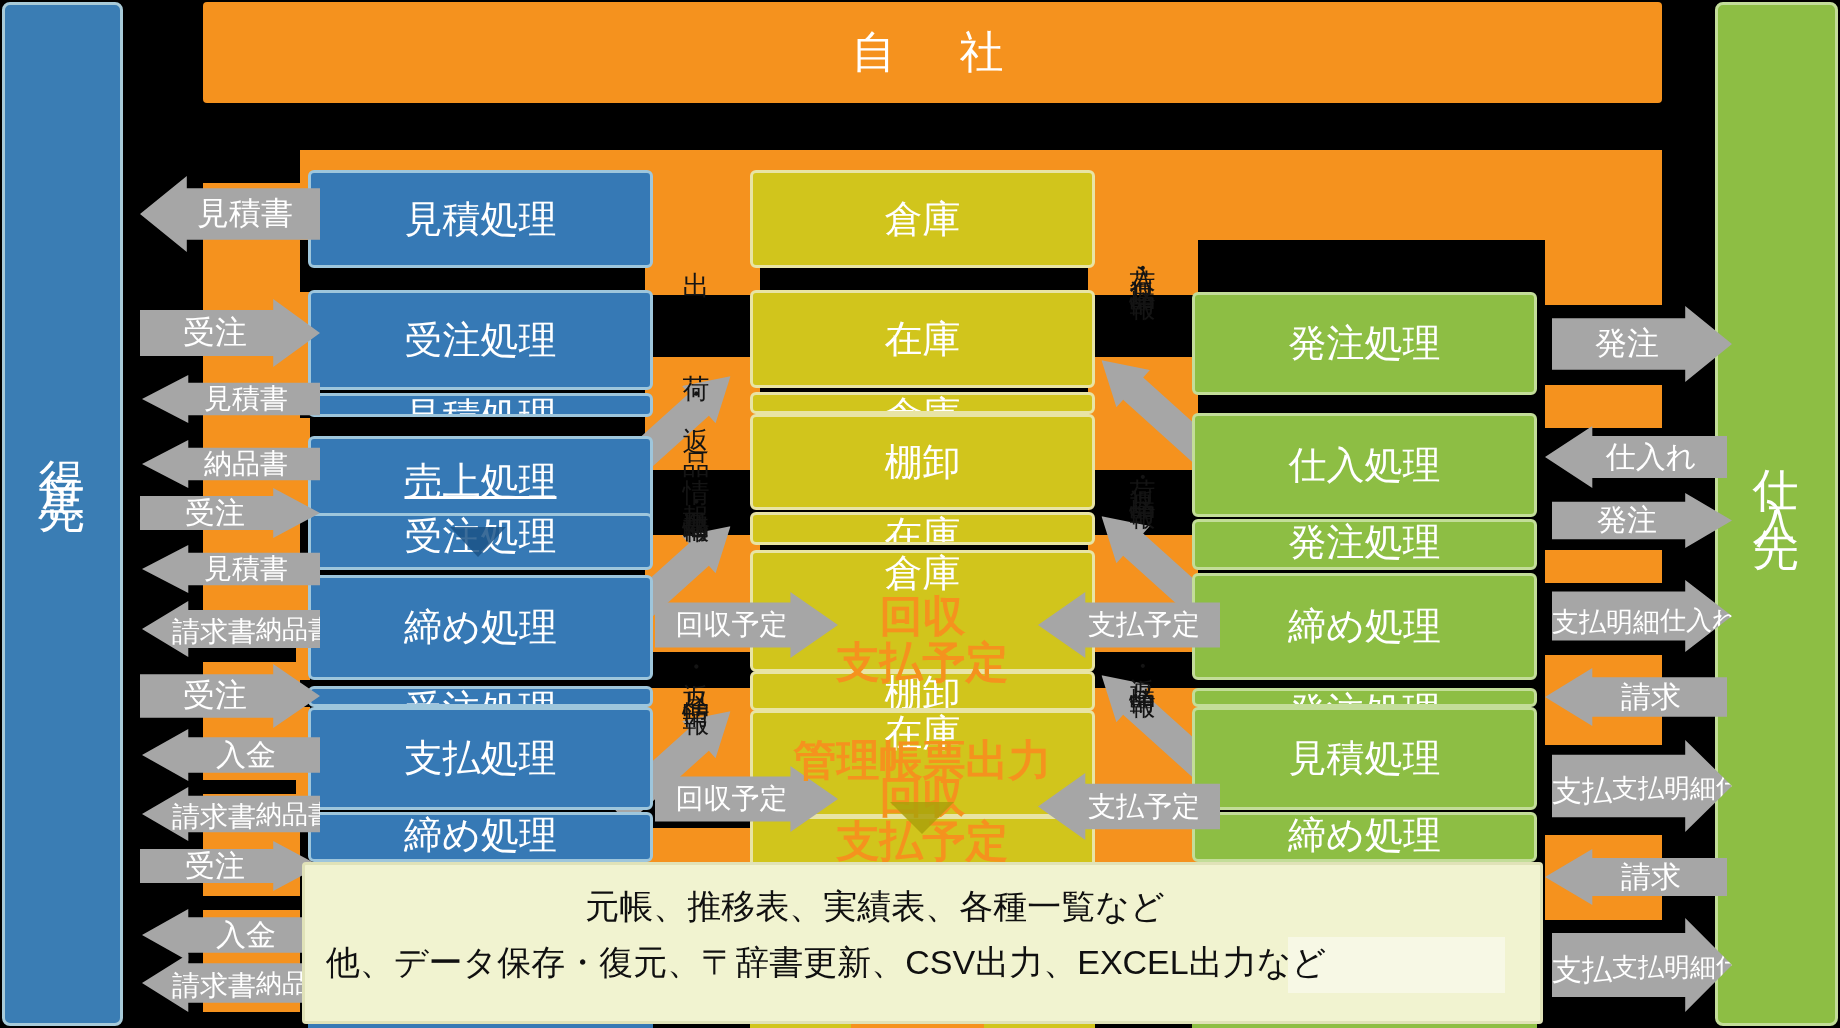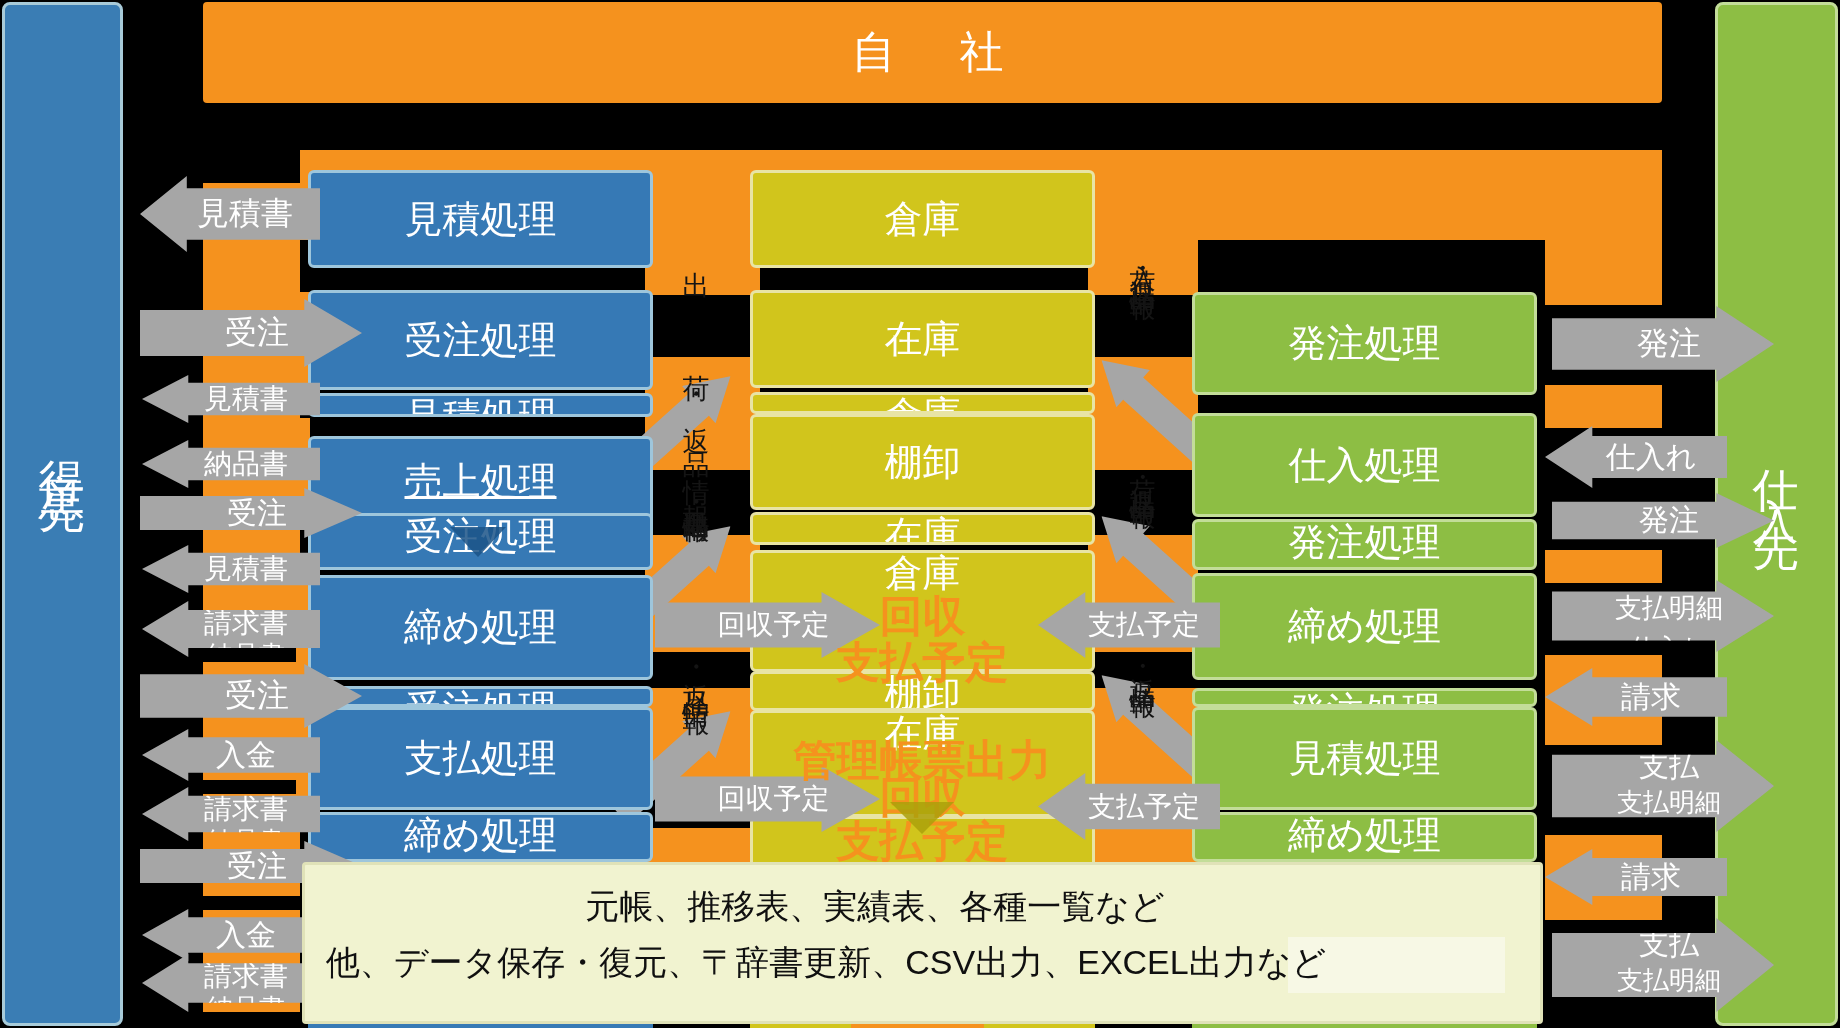--- a/index.html
+++ b/index.html
@@ -17,23 +17,23 @@
   .box{position:absolute;border-radius:6px;display:flex;align-items:center;justify-content:center;
        color:#fff;font-size:38px;overflow:hidden;white-space:nowrap;}
   .box.sl{align-items:flex-start;}
   .box.sl span{line-height:40px;}
   .b{background:#3679B5;border:3px solid #9EC6DC;}
   .y{background:#D1C51C;border:3px solid #E8E4A5;}
   .g{background:#8DBE44;border:3px solid #C3DD99;}
   
   .arrow{position:absolute;background:#A6A6A6;color:#fff;display:flex;align-items:center;
          justify-content:center;white-space:nowrap;font-size:30px;overflow:hidden;}
-  .ar-r{clip-path:polygon(0 16%,74% 16%,74% 0,100% 50%,74% 100%,74% 84%,0 84%);padding-right:30px;padding-left:42px;}
+  .ar-r{clip-path:polygon(0 16%,74% 16%,74% 0,100% 50%,74% 100%,74% 84%,0 84%);padding-right:30px;}
   .ar-l{clip-path:polygon(100% 16%,26% 16%,26% 0,0 50%,26% 100%,26% 84%,100% 84%);padding-left:30px;}
-  .multi{flex-direction:column;justify-content:flex-start;line-height:32px;}
+  .multi{flex-direction:row;justify-content:flex-start;line-height:32px;}
   
   .diag{position:absolute;width:152px;height:50px;background:#A6A6A6;}
   .d-ur{clip-path:polygon(0 20%,72% 20%,72% 0,100% 50%,72% 100%,72% 80%,0 80%);transform:rotate(-42deg);}
   .d-ul{clip-path:polygon(100% 20%,28% 20%,28% 0,0 50%,28% 100%,28% 80%,100% 80%);transform:rotate(42deg);}
   
   .vt{position:absolute;writing-mode:vertical-rl;text-orientation:upright;color:#141414;
       font-size:27px;line-height:30px;}
   
   .otx{position:absolute;left:750px;width:345px;text-align:center;color:#F5921E;
        font-weight:bold;font-size:43px;line-height:44px;white-space:nowrap;}

